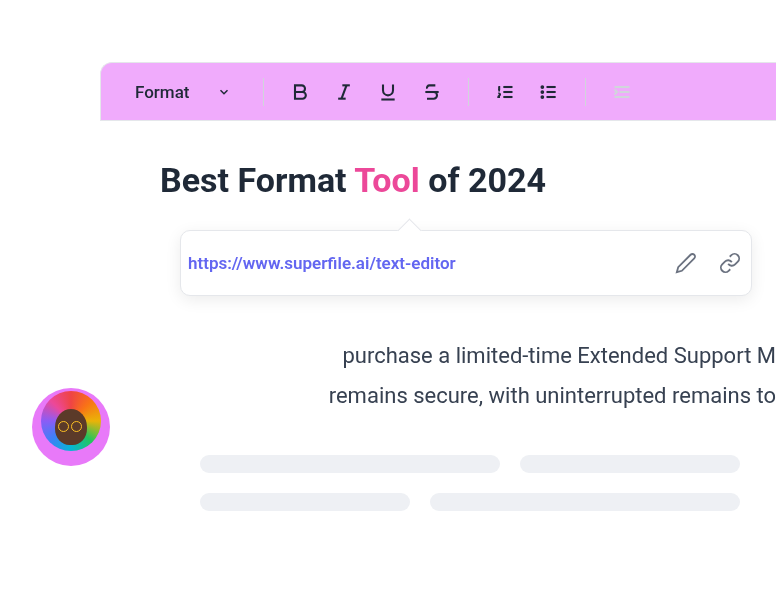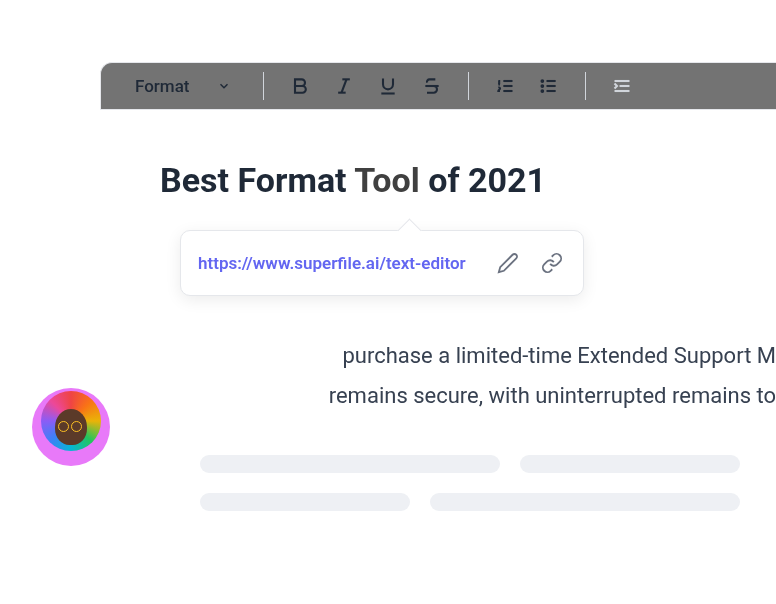--- a/index.html
+++ b/index.html
@@ -9,22 +9,22 @@
       width: 776px;
       height: 604px;
       overflow: hidden;
       position: relative;
     }
     .toolbar {
       position: absolute;
       top: 62px;
       left: 100px;
       right: 0;
-      height: 48px;
-      background: #737373;
+      height: 59px;
+      background: #f0abfc;
       border: 1px solid #e5e7eb;
       border-right: none;
       border-top-left-radius: 12px;
       display: flex;
       align-items: center;
       padding: 0 20px;
       gap: 8px;
     }
     .format-btn {
       display: flex;
@@ -59,32 +59,32 @@
       left: 160px;
       right: 0;
       background: #fff;
     }
     .heading {
       font-size: 34px;
       font-weight: 700;
       color: #1f2937;
       margin-bottom: 30px;
     }
-    .heading .highlight { color: #404040; }
+    .heading .highlight { color: #ec4899; }
     .link-popover {
       position: relative;
       background: #fff;
       border: 1px solid #e5e7eb;
       border-radius: 10px;
       box-shadow: 0 4px 16px rgba(0,0,0,0.08);
-      padding: 18px 17px;
+      padding: 18px 7px;
       display: flex;
       align-items: center;
       gap: 16px;
-      width: 404px;
+      width: 572px;
       margin-left: 20px;
       margin-bottom: 40px;
     }
     .link-popover::before {
       content: '';
       position: absolute;
       top: -9px;
       left: 220px;
       width: 16px;
       height: 16px;
@@ -242,21 +242,21 @@
         <line x1="3" y1="6" x2="21" y2="6"></line>
         <line x1="9" y1="12" x2="21" y2="12"></line>
         <line x1="3" y1="18" x2="21" y2="18"></line>
         <polyline points="3 9 6 12 3 15"></polyline>
       </svg>
   </div>
 </div>
 
 <div class="editor-area">
   <h1 class="heading">
-    <span>Best Format </span><span class="highlight">Tool</span><span> of 2021</span>
+    <span>Best Format </span><span class="highlight">Tool</span><span> of 2024</span>
   </h1>
 
   <div class="link-popover">
     <span class="link-url">https://www.superfile.ai/text-editor</span>
     <div class="link-icon-btn">
       <svg width="22" height="22" viewBox="0 0 24 24" fill="none" stroke="currentColor" stroke-width="2">
           <path d="M17 3a2.828 2.828 0 1 1 4 4L7.5 20.5 2 22l1.5-5.5L17 3z"></path>
         </svg>
     </div>
     <div class="link-icon-btn">

